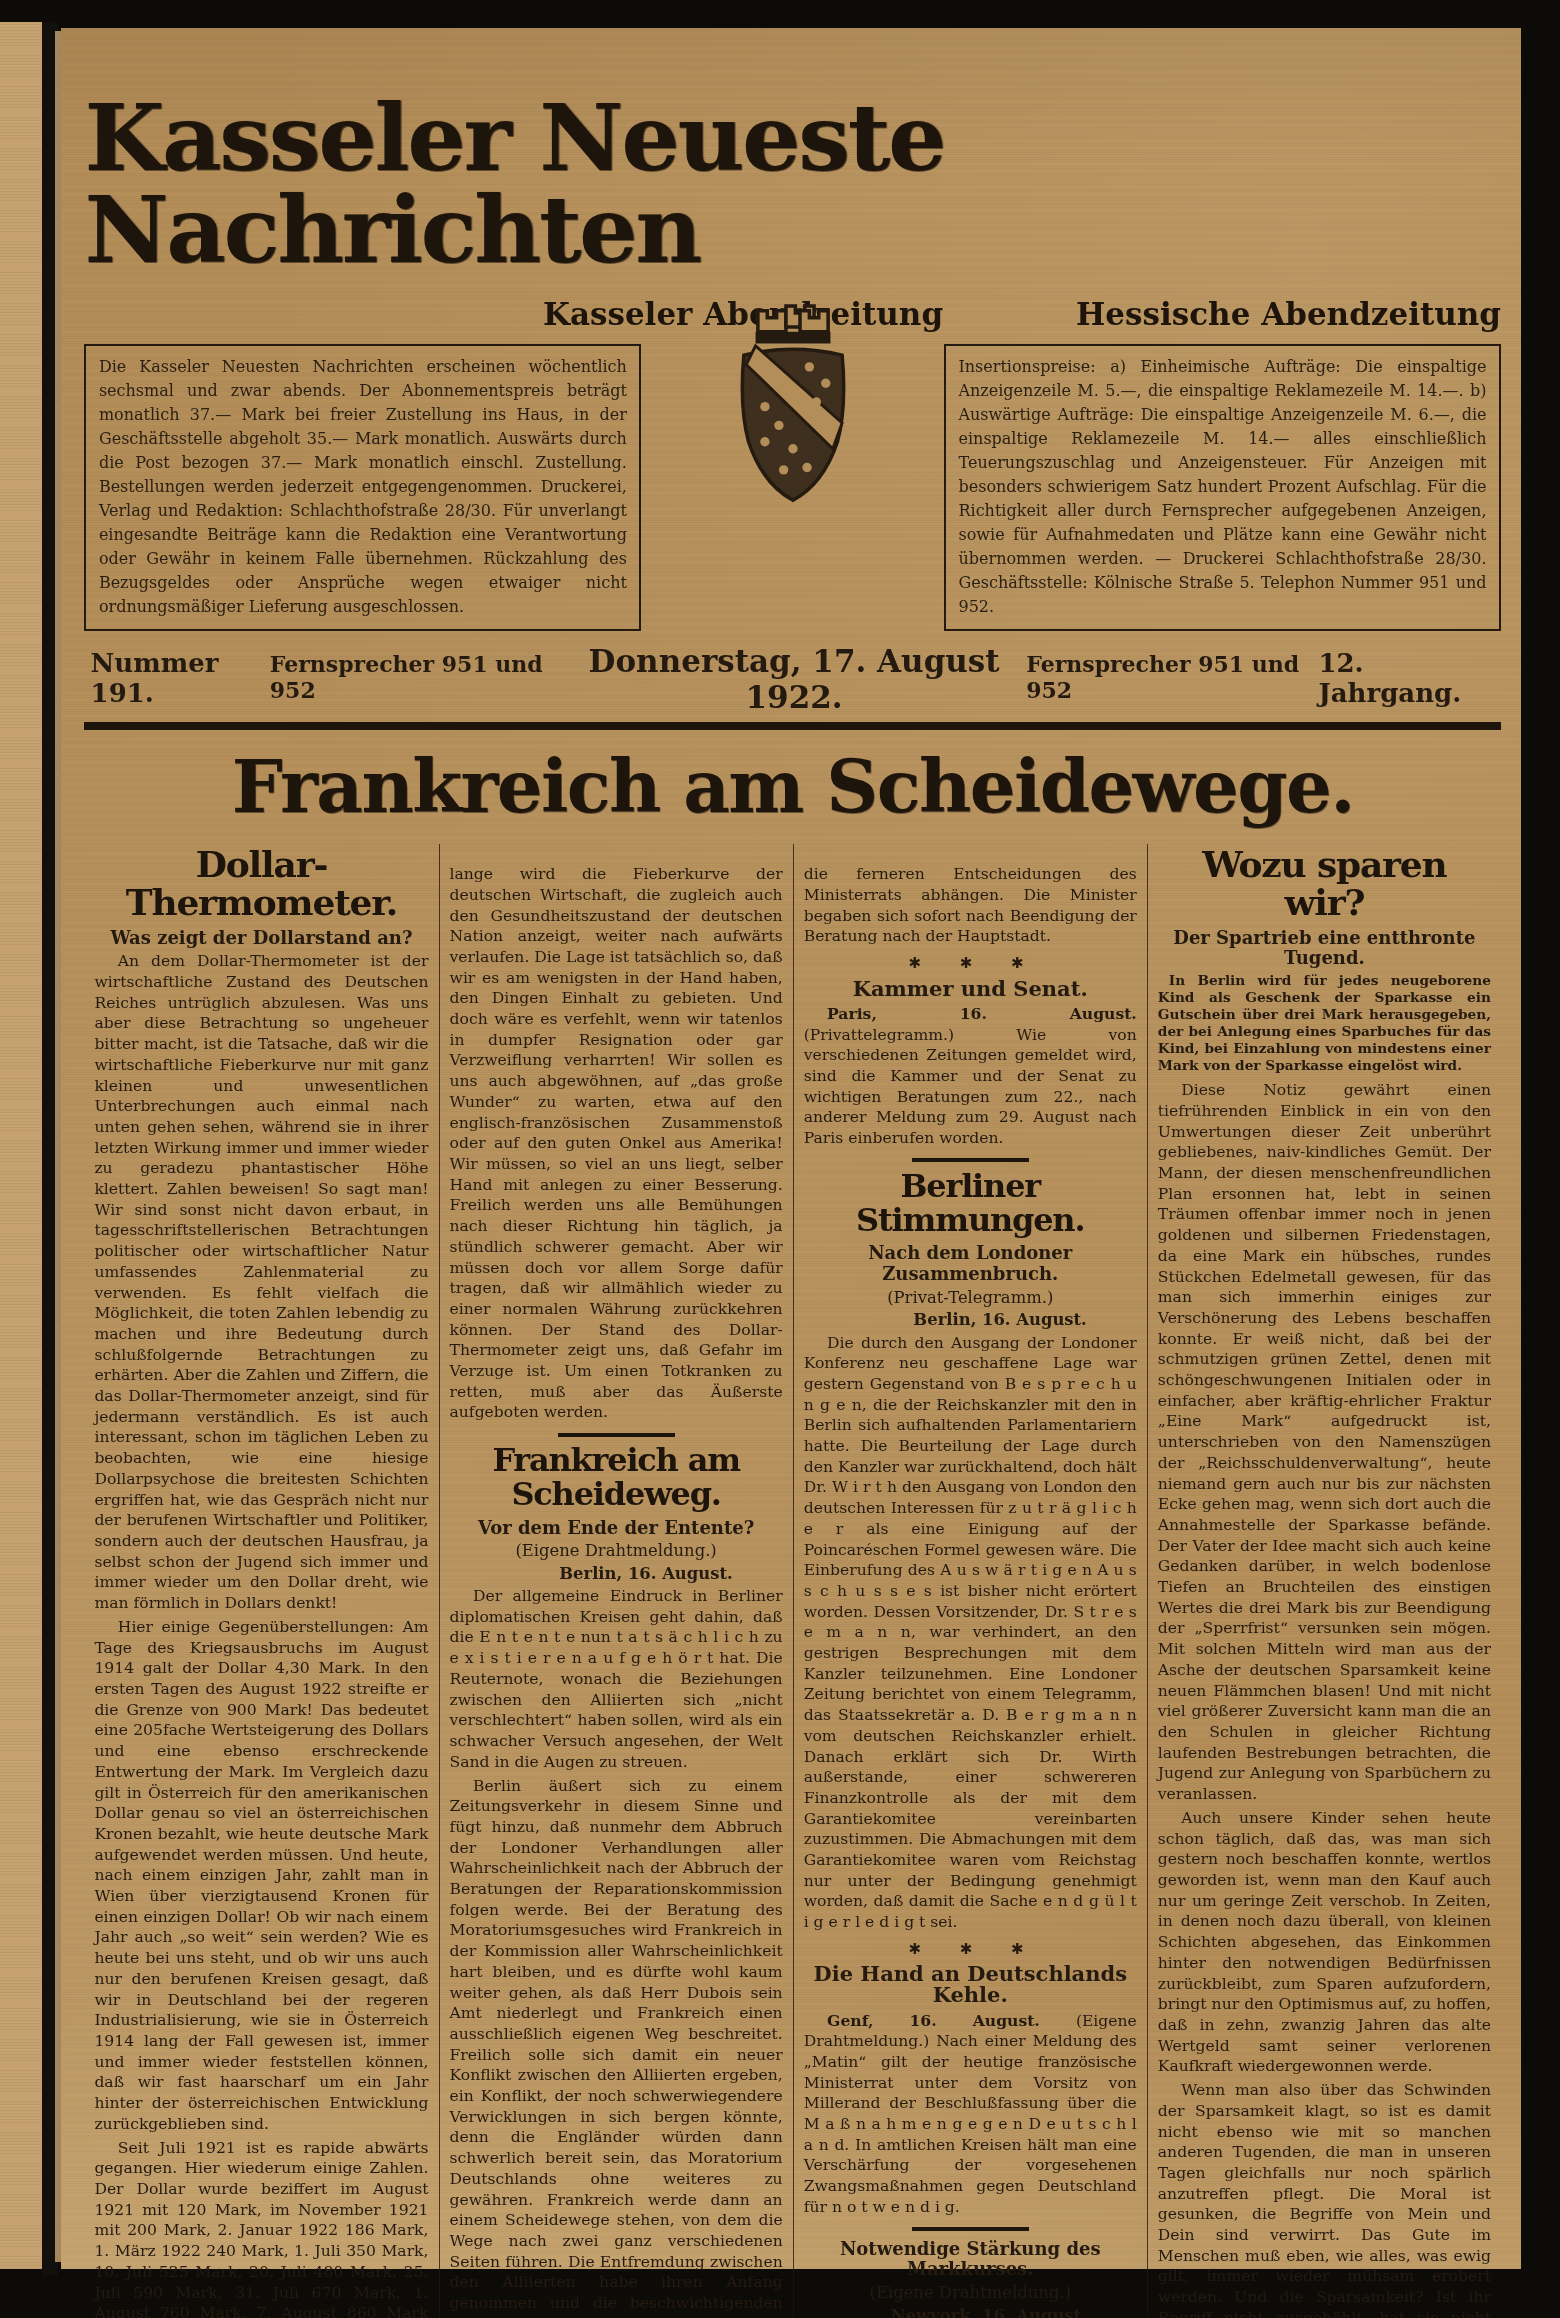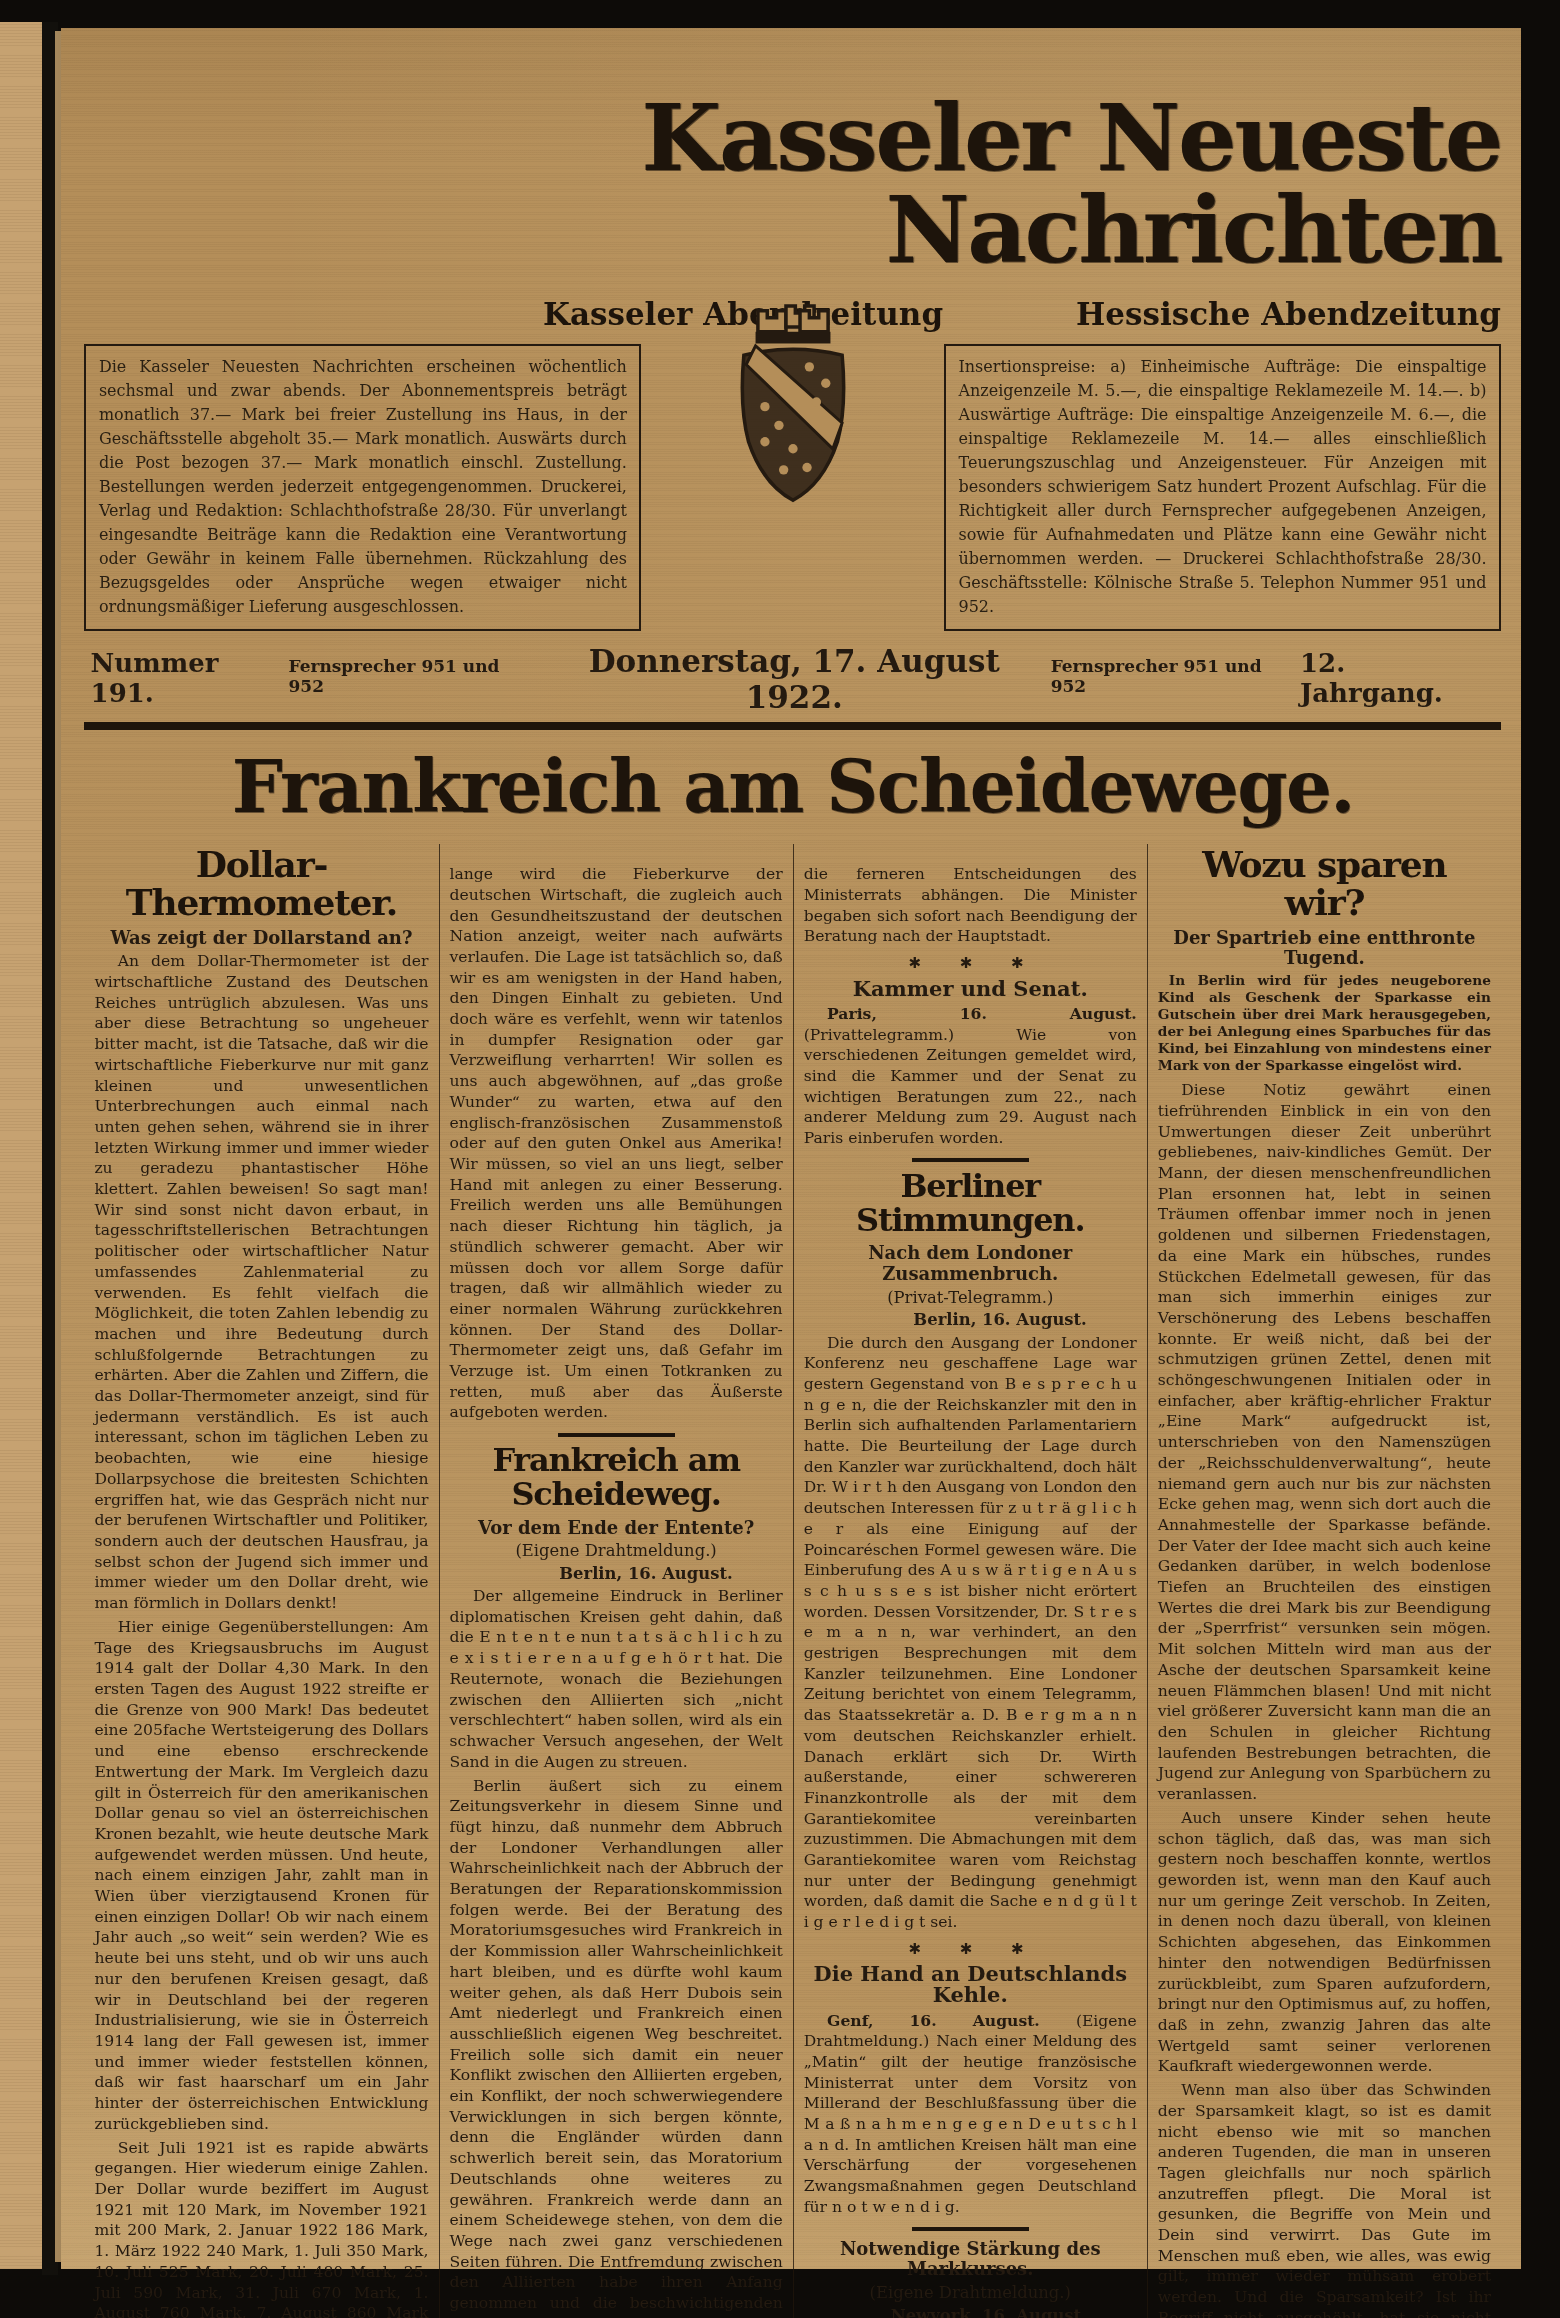--- a/index.html
+++ b/index.html
@@ -11,33 +11,33 @@
   .page-gap{position:absolute;left:42px;top:22px;width:15.6px;height:2253px;background:#12100c;}
   .page-curl{position:absolute;left:55px;top:31px;width:6.2px;height:2231px;background:#c9a570;opacity:.8;}
   .paper{position:absolute;left:61px;top:28px;width:1460px;height:2241px;
          background-color:#b48e59;
          background-image:
            radial-gradient(ellipse at 85% 10%,rgba(255,235,190,.10),transparent 60%),
            radial-gradient(ellipse at 10% 90%,rgba(255,235,190,.12),transparent 55%),
            linear-gradient(180deg,rgba(90,60,25,.10) 0%,transparent 6%,transparent 88%,rgba(255,230,180,.16) 100%),
            repeating-linear-gradient(0deg,rgba(60,40,20,.055) 0 0.8px,transparent 0.8px 2.3px);
          padding:26.5px 20px 0 23.4px;}
-  .masthead{font-size:92px;font-weight:bold;text-align:right;letter-spacing:-2.3px;
+  .masthead{font-size:92px;font-weight:bold;text-align:left;letter-spacing:-2.3px;
          line-height:1.0;margin-top:37px;color:#1d140b;
          text-shadow:0.8px 0.8px 0 rgba(29,20,11,.55),1.6px 0 0.8px rgba(29,20,11,.25);}
   .subtitle-row{display:flex;justify-content:flex-end;gap:133px;margin-top:20px;}
   .subtitle{font-size:31px;font-weight:bold;color:#1d140b;letter-spacing:0;}
   .head-mid{position:relative;display:flex;justify-content:space-between;margin-top:12.5px;align-items:stretch;}
   .imprint-box{width:557px;border:2.3px solid #241a10;padding:9.4px 12.5px;font-size:16px;
          line-height:1.5;text-align:justify;color:#2a2013;}
   .crest-wrap{width:195px;display:flex;align-items:flex-start;justify-content:center;margin-top:-45px;}
   .dateline-row{display:flex;align-items:baseline;justify-content:space-between;
          padding:7.8px 6.2px 4.7px 6.2px;margin-top:4.7px;}
   .issue-no{font-size:26px;font-weight:bold;}
-  .phone{font-size:17px;font-weight:bold;}
+  .phone{font-size:22px;font-weight:bold;}
   .date-center{font-size:31px;font-weight:bold;text-align:center;}
   .volume{font-size:26px;font-weight:bold;}
   .double-rule{height:3.9px;border-top:6.2px solid #1d140b;border-bottom:2.3px solid #1d140b;margin:1.6px 0 4.7px 0;}
   .main-headline{font-size:72px;font-weight:bold;text-align:center;letter-spacing:-1.6px;
          margin:14px 0 15.6px 0;color:#1d140b;
          text-shadow:0.8px 0.8px 0 rgba(29,20,11,.5);}
   .cols{display:flex;height:1632px;overflow:hidden;}
   .col{width:25%;padding:0 10px;overflow:hidden;font-size:15.6px;line-height:20.7px;text-align:justify;}
   .col + .col{border-left:1.6px solid rgba(32,22,12,.78);}
   .col p{margin:0 0 3.1px 0;text-indent:23.4px;}

